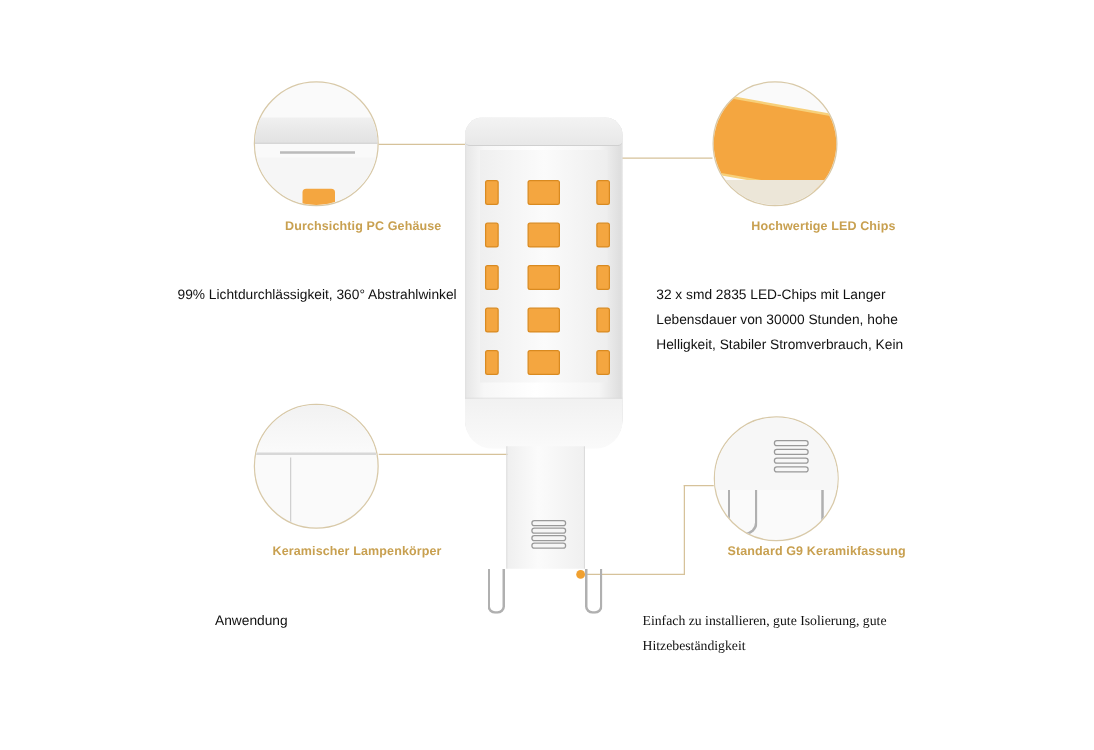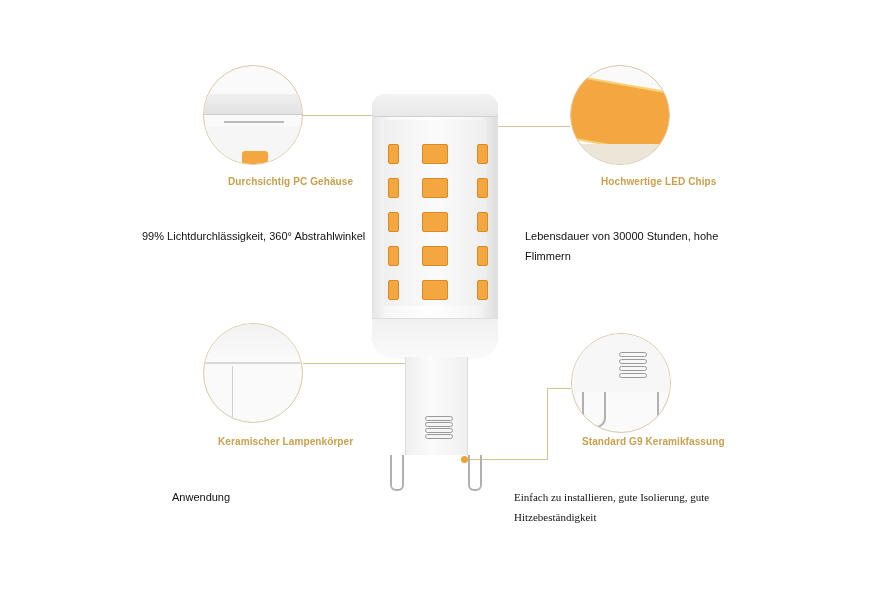--- a/index.html
+++ b/index.html
@@ -60,22 +60,23 @@
   <div>99% Lichtdurchlässigkeit, 360° Abstrahlwinkel</div>
 </div>
 
 <div class="circle" style="left:570px; top:65px; width:100px; height:100px;">
   <div class="abs" style="left:-10px; top:18px; width:120px; height:60px; background:#f4a640; border-radius:10px; border:2px solid #f7d07a; transform:rotate(10deg);"></div>
   <div class="abs" style="left:0; top:78px; width:100px; height:30px; background:#ece6d8;"></div>
 </div>
 <div class="line" style="left:492px; top:126px; width:78px; height:1px;"></div>
 <div class="heading" style="left:565px; top:176px;">Hochwertige LED Chips</div>
 <div class="desc" style="left:525px; top:192px; width:230px;">
+  <div>32 x smd 2835 LED-Chips mit Langer</div>
   <div>Lebensdauer von 30000 Stunden, hohe</div>
-  <div>Flimmern</div>
+  <div>Helligkeit, Stabiler Stromverbrauch, Kein</div>
 </div>
 
 <div class="circle" style="left:203px; top:323px; width:100px; height:100px;">
   <div class="abs" style="left:0; top:0; width:100px; height:40px; background:linear-gradient(180deg,#f2f2f2,#fbfbfb);"></div>
   <div class="abs" style="left:0; top:38px; width:100px; height:2px; background:#d8d8d8;"></div>
   <div class="abs" style="left:28px; top:42px; width:1px; height:60px; background:#d0d0d0;"></div>
 </div>
 <div class="line" style="left:303px; top:363px; width:105px; height:1px;"></div>
 <div class="dot" style="left:408px; top:360px;"></div>
 <div class="heading" style="left:182px; top:436px;">Keramischer Lampenkörper</div>

